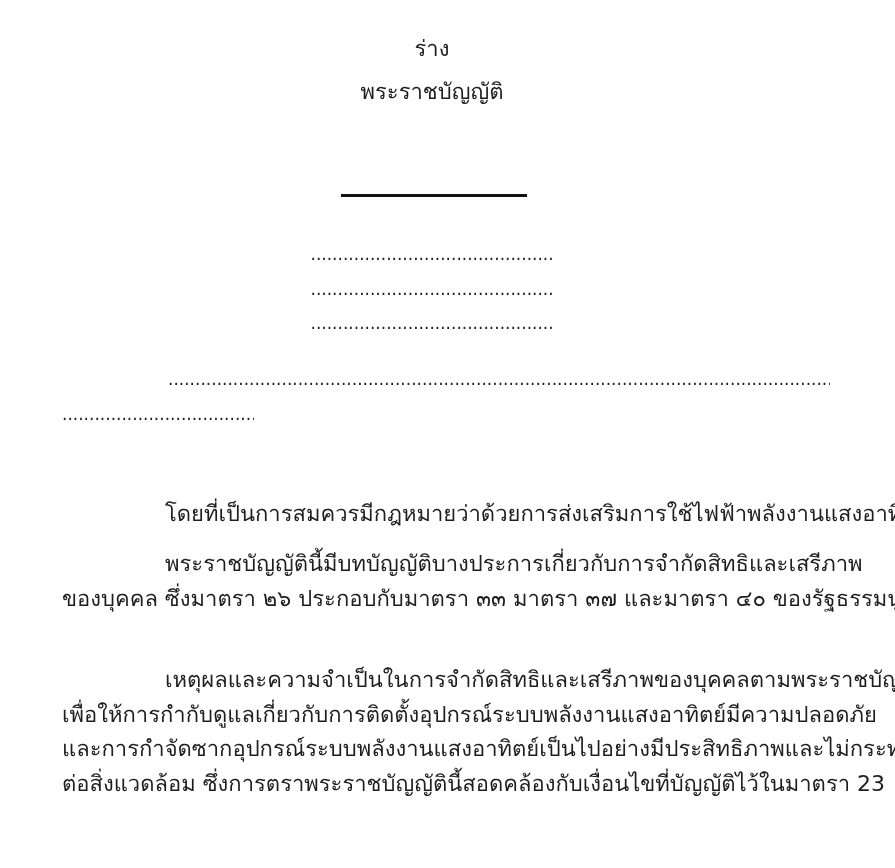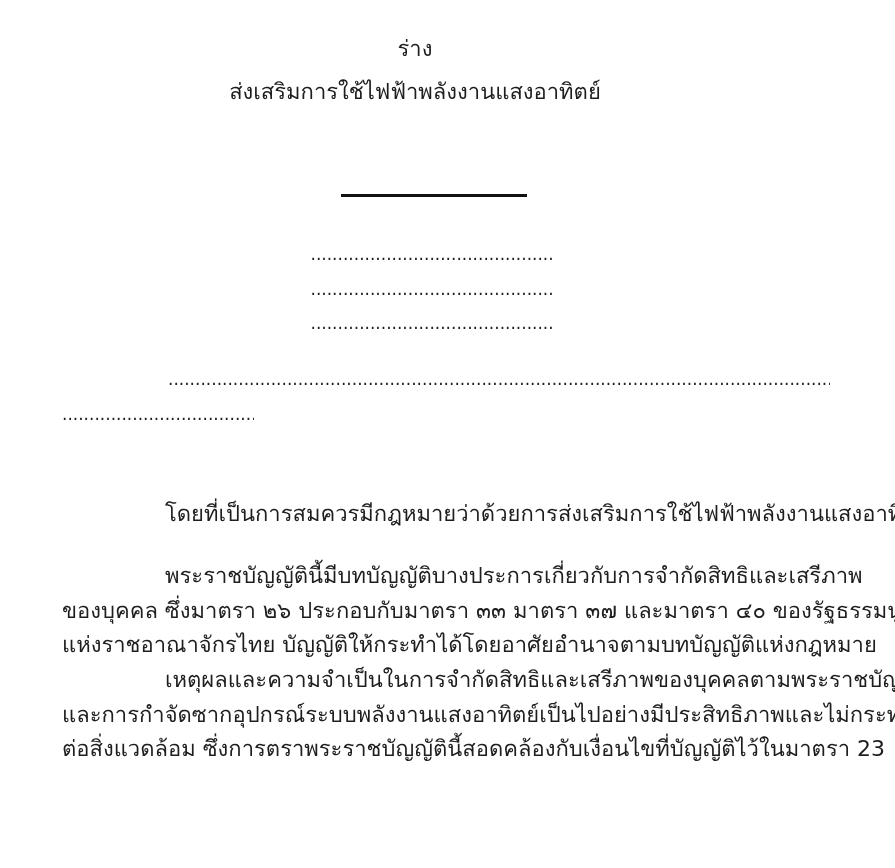--- a/index.html
+++ b/index.html
@@ -13,21 +13,21 @@
     height: 868px;
     background: #ffffff;
     overflow: hidden;
     font-family: "DejaVu Sans", "Liberation Sans", sans-serif;
     color: #1e1e1e;
   }
   
   .header-block {
     position: absolute;
     top: 27px;
-    left: 45px;
+    left: 62px;
     width: 740px;
     text-align: center;
     font-size: 22px;
     line-height: 43px;
     white-space: nowrap;
   }
   .title-rule {
     position: absolute;
     top: 194px;
     left: 341px;
@@ -72,31 +72,31 @@
     width: 800px;
     font-size: 22px;
     line-height: 34.5px;
   }
   .para .line {
     white-space: nowrap;
     height: 34.5px;
   }
   .para .indent { padding-left: 103px; }
   .p1 { top: 497px; }
-  .p2 { top: 559px; }
+  .p2 { top: 547px; }
   .p3 { top: 663px; }
 </style>
 </head>
 <body>
 
 <div class="page">
 
   <div class="header-block">
     <div>ร่าง</div>
-    <div>ส่งเสริมการใช้ไฟฟ้าพลังงานแสงอาทิตย์</div>
+    <div>พระราชบัญญัติ</div>
   </div>
 
   <div class="title-rule"></div>
 
   <div class="dots-center">
     <div class="dots-row"><span class="dots">............................................................</span></div>
     <div class="dots-row"><span class="dots">............................................................</span></div>
     <div class="dots-row"><span class="dots">............................................................</span></div>
   </div>
 
@@ -105,22 +105,22 @@
     <div class="dots-row"><span class="dots row2">..................................................</span></div>
   </div>
 
   <div class="para p1">
     <div class="line indent">โดยที่เป็นการสมควรมีกฎหมายว่าด้วยการส่งเสริมการใช้ไฟฟ้าพลังงานแสงอาทิตย์</div>
   </div>
 
   <div class="para p2">
     <div class="line indent">พระราชบัญญัตินี้มีบทบัญญัติบางประการเกี่ยวกับการจำกัดสิทธิและเสรีภาพ</div>
     <div class="line">ของบุคคล ซึ่งมาตรา ๒๖ ประกอบกับมาตรา ๓๓ มาตรา ๓๗ และมาตรา ๔๐ ของรัฐธรรมนูญ</div>
-    <div class="line">แห่งราชอาณาจักรไทย บัญญัติให้กระทำได้โดยอาศัยอำนาจตามบทบัญญัติแห่งกฎหมาย</div>
   </div>
 
   <div class="para p3">
     <div class="line indent">เหตุผลและความจำเป็นในการจำกัดสิทธิและเสรีภาพของบุคคลตามพระราชบัญญัตินี้</div>
+    <div class="line">เพื่อให้การกำกับดูแลเกี่ยวกับการติดตั้งอุปกรณ์ระบบพลังงานแสงอาทิตย์มีความปลอดภัย</div>
     <div class="line">และการกำจัดซากอุปกรณ์ระบบพลังงานแสงอาทิตย์เป็นไปอย่างมีประสิทธิภาพและไม่กระทบ</div>
     <div class="line">ต่อสิ่งแวดล้อม ซึ่งการตราพระราชบัญญัตินี้สอดคล้องกับเงื่อนไขที่บัญญัติไว้ในมาตรา 23</div>
   </div>
 
 </div>
 
 </body></html>

